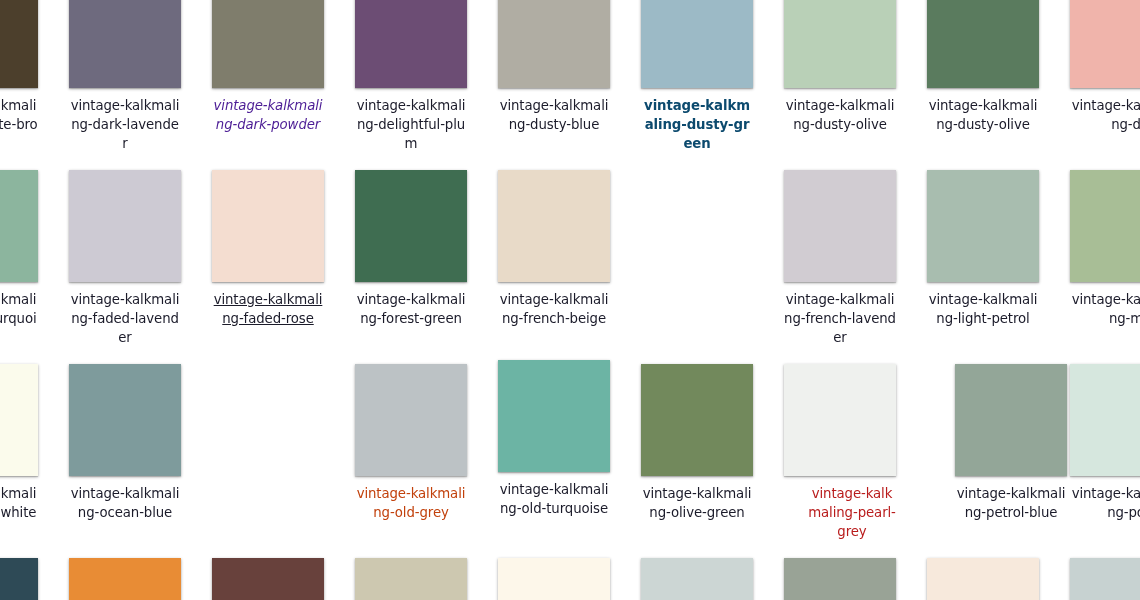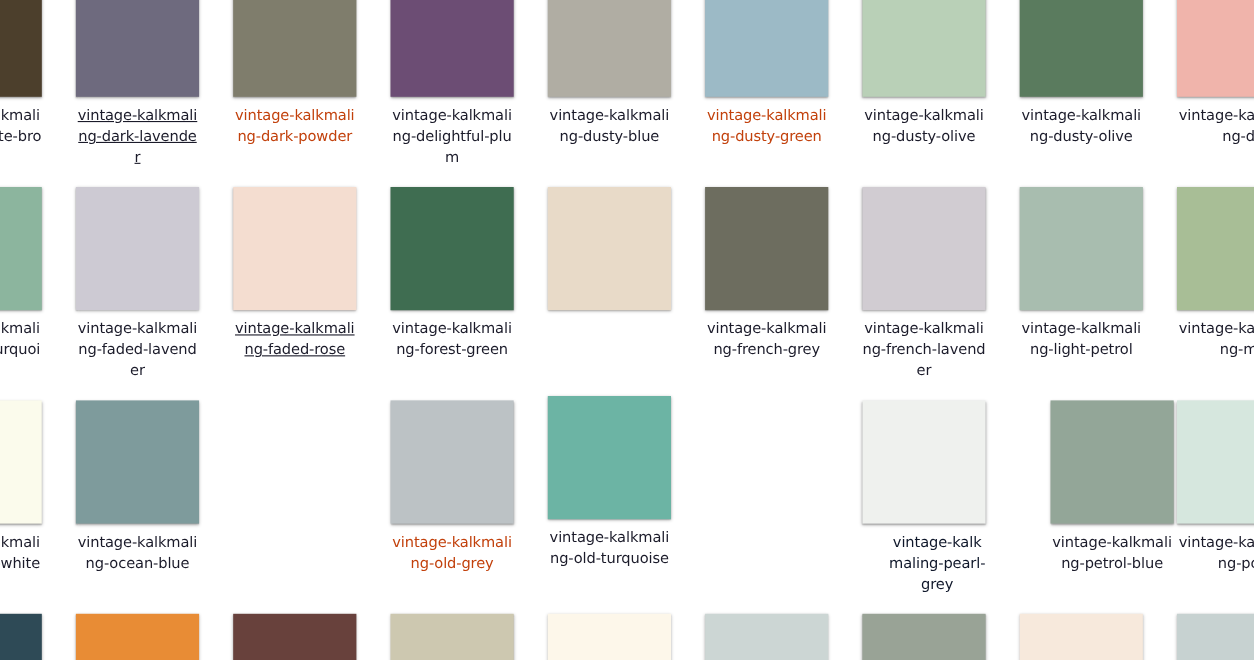--- a/index.html
+++ b/index.html
@@ -49,37 +49,37 @@
 </head>
 <body>
 
 <div id="grid">
     <div class="cell" style="left: -74px; top: -24px;">
       <div class="swatch" title="vintage-kalkmaling-chocolate-brown" style="background: rgb(76, 63, 44);"></div>
       <div class="label" style="color: rgb(27, 27, 42);">vintage-kalkmaling-chocolate-brown</div>
     </div>
     <div class="cell" style="left: 69px; top: -24px;">
       <div class="swatch" title="vintage-kalkmaling-dark-lavender" style="background: rgb(110, 106, 126);"></div>
-      <div class="label" style="color: rgb(27, 27, 42); text-decoration: underline;">vintage-kalkmaling-dark-lavender</div>
+      <div class="label" style="color: rgb(27, 27, 42);">vintage-kalkmaling-dark-lavender</div>
     </div>
     <div class="cell" style="left: 212px; top: -24px;">
       <div class="swatch" title="vintage-kalkmaling-dark-powder" style="background: rgb(127, 125, 108);"></div>
-      <div class="label" style="color: #c2410c;">vintage-kalkmaling-dark-powder</div>
+      <div class="label" style="color: #4c1d95; font-style: italic;">vintage-kalkmaling-dark-powder</div>
     </div>
     <div class="cell" style="left: 355px; top: -24px;">
       <div class="swatch" title="vintage-kalkmaling-delightful-plum" style="background: rgb(108, 77, 116);"></div>
       <div class="label" style="color: rgb(27, 27, 42);">vintage-kalkmaling-delightful-plum</div>
     </div>
     <div class="cell" style="left: 498px; top: -24px;">
       <div class="swatch" title="vintage-kalkmaling-dusty-blue" style="background: rgb(176, 173, 163);"></div>
       <div class="label" style="color: rgb(27, 27, 42);">vintage-kalkmaling-dusty-blue</div>
     </div>
     <div class="cell" style="left: 641px; top: -24px;">
       <div class="swatch" title="vintage-kalkmaling-dusty-green" style="background: rgb(156, 186, 198);"></div>
-      <div class="label" style="color: #c2410c;">vintage-kalkmaling-dusty-green</div>
+      <div class="label" style="color: #0c4a6e; font-weight: bold;">vintage-kalkmaling-dusty-green</div>
     </div>
     <div class="cell" style="left: 784px; top: -24px;">
       <div class="swatch" title="vintage-kalkmaling-dusty-olive" style="background: rgb(185, 208, 183);"></div>
       <div class="label" style="color: rgb(27, 27, 42);">vintage-kalkmaling-dusty-olive</div>
     </div>
     <div class="cell" style="left: 927px; top: -24px;">
       <div class="swatch" title="vintage-kalkmaling-dusty-olive" style="background: rgb(90, 123, 94);"></div>
       <div class="label" style="color: rgb(27, 27, 42);">vintage-kalkmaling-dusty-olive</div>
     </div>
     <div class="cell" style="left: 1070px; top: -24px;">
@@ -97,24 +97,21 @@
     <div class="cell" style="left: 212px; top: 170px;">
       <div class="swatch" title="vintage-kalkmaling-faded-rose" style="background: rgb(244, 221, 208);"></div>
       <div class="label" style="color: rgb(27, 27, 42); text-decoration: underline;">vintage-kalkmaling-faded-rose</div>
     </div>
     <div class="cell" style="left: 355px; top: 170px;">
       <div class="swatch" title="vintage-kalkmaling-forest-green" style="background: rgb(63, 109, 81);"></div>
       <div class="label" style="color: rgb(27, 27, 42);">vintage-kalkmaling-forest-green</div>
     </div>
     <div class="cell" style="left: 498px; top: 170px;">
       <div class="swatch" title="vintage-kalkmaling-french-beige" style="background: rgb(232, 218, 200);"></div>
-    </div>
-    <div class="cell" style="left: 641px; top: 170px;">
-      <div class="swatch" title="vintage-kalkmaling-french-grey" style="background: rgb(109, 109, 95);"></div>
-      <div class="label" style="color: rgb(27, 27, 42);">vintage-kalkmaling-french-grey</div>
+      <div class="label" style="color: rgb(27, 27, 42);">vintage-kalkmaling-french-beige</div>
     </div>
     <div class="cell" style="left: 784px; top: 170px;">
       <div class="swatch" title="vintage-kalkmaling-french-lavender" style="background: rgb(209, 204, 210);"></div>
       <div class="label" style="color: rgb(27, 27, 42);">vintage-kalkmaling-french-lavender</div>
     </div>
     <div class="cell" style="left: 927px; top: 170px;">
       <div class="swatch" title="vintage-kalkmaling-light-petrol" style="background: rgb(168, 189, 175);"></div>
       <div class="label" style="color: rgb(27, 27, 42);">vintage-kalkmaling-light-petrol</div>
     </div>
     <div class="cell" style="left: 1070px; top: 170px;">
@@ -130,23 +127,27 @@
       <div class="label" style="color: rgb(27, 27, 42);">vintage-kalkmaling-ocean-blue</div>
     </div>
     <div class="cell" style="left: 355px; top: 364px;">
       <div class="swatch" title="vintage-kalkmaling-old-grey" style="background: rgb(188, 194, 197);"></div>
       <div class="label" style="color: #c2410c;">vintage-kalkmaling-old-grey</div>
     </div>
     <div class="cell" style="left: 498px; top: 360px;">
       <div class="swatch" title="vintage-kalkmaling-old-turquoise" style="background: rgb(108, 180, 164);"></div>
       <div class="label" style="color: rgb(27, 27, 42);">vintage-kalkmaling-old-turquoise</div>
     </div>
+    <div class="cell" style="left: 641px; top: 364px;">
+      <div class="swatch" title="vintage-kalkmaling-olive-green" style="background: rgb(114, 137, 92);"></div>
+      <div class="label" style="color: rgb(27, 27, 42);">vintage-kalkmaling-olive-green</div>
+    </div>
     <div class="cell" style="left: 784px; top: 364px;">
       <div class="swatch" title="vintage-kalkmaling-pearl-grey" style="background: rgb(239, 241, 238);"></div>
-      <div class="label" style="color: #0f172a; margin-left: 24px;">vintage-kalkmaling-pearl-grey</div>
+      <div class="label" style="color: #b91c1c; margin-left: 24px;">vintage-kalkmaling-pearl-grey</div>
     </div>
     <div class="cell" style="left: 955px; top: 364px;">
       <div class="swatch" title="vintage-kalkmaling-petrol-blue" style="background: rgb(147, 166, 152);"></div>
       <div class="label" style="color: rgb(27, 27, 42);">vintage-kalkmaling-petrol-blue</div>
     </div>
     <div class="cell" style="left: 1070px; top: 364px;">
       <div class="swatch" title="vintage-kalkmaling-po" style="background: rgb(214, 231, 222);"></div>
       <div class="label" style="color: rgb(27, 27, 42);">vintage-kalkmaling-po</div>
     </div>
     <div class="cell" style="left: -74px; top: 558px;">

